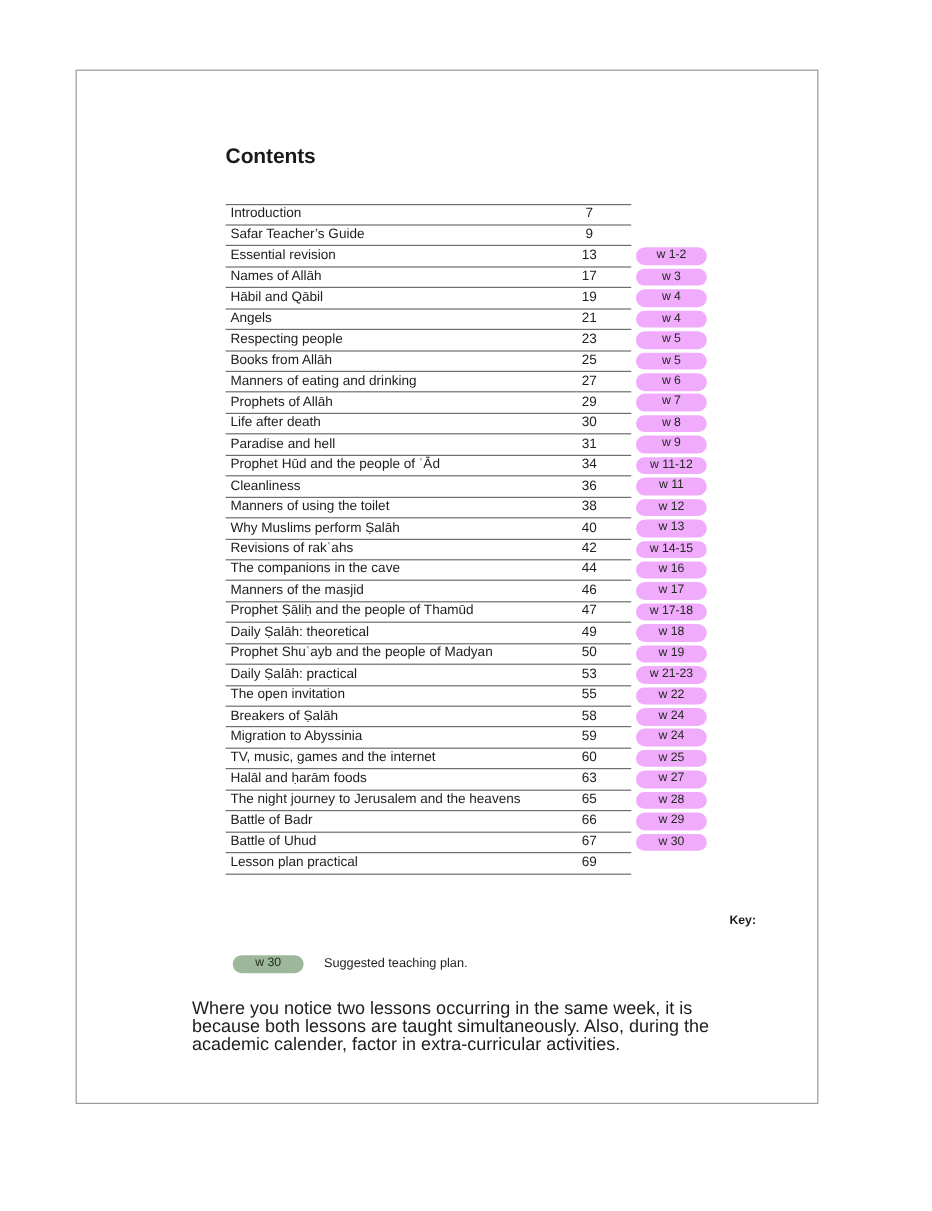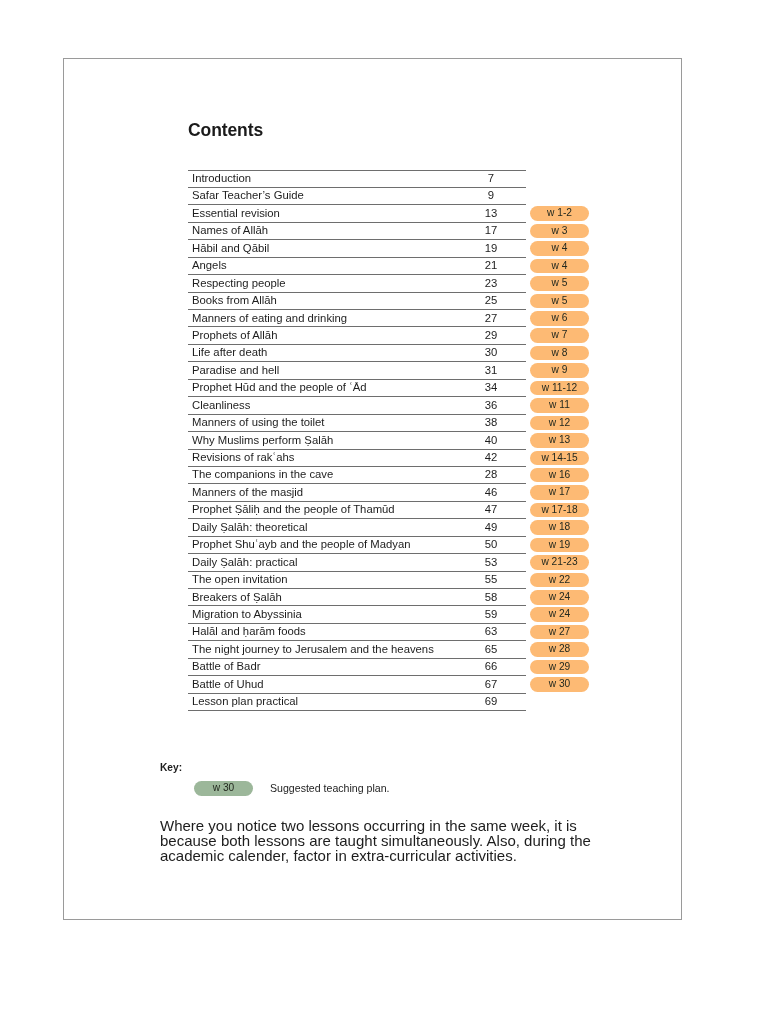--- a/index.html
+++ b/index.html
@@ -85,21 +85,21 @@
     color: #1d1d1d;
     line-height: 13px;
   }
   .toc-badge {
     position: absolute;
     left: 342px;
     top: 2px;
     width: 59px;
     height: 14.5px;
     border-radius: 7.5px;
-    background: #fdba74;
+    background: #f0abfc;
     color: #23291f;
     font-size: 10.2px;
     line-height: 14.5px;
     text-align: center;
     white-space: nowrap;
   }
 
   
   #toc-bottom-rule {
     position: relative;
@@ -112,22 +112,23 @@
   #key-block {
     position: absolute;
     left: 96px;
     top: 703px;
     width: 470px;
   }
   #key-label {
     font-size: 10.2px;
     font-weight: bold;
     color: #1d1d1d;
-    margin: 0 0 7px 0;
+    margin: 0 0 22px 0;
     line-height: 12px;
+    text-align: right;
   }
   #key-row {
     position: relative;
     height: 17px;
     margin-bottom: 20px;
   }
   #key-badge {
     position: absolute;
     left: 34px;
     top: 0;
@@ -261,21 +262,21 @@
         </div>
         <div class="toc-row has-badge">
           <div class="rule"></div>
           <div class="toc-title">Revisions of rakʿahs</div>
           <div class="toc-page">42</div>
           <div class="toc-badge">w 14-15</div>
         </div>
         <div class="toc-row has-badge">
           <div class="rule"></div>
           <div class="toc-title">The companions in the cave</div>
-          <div class="toc-page">28</div>
+          <div class="toc-page">44</div>
           <div class="toc-badge">w 16</div>
         </div>
         <div class="toc-row has-badge">
           <div class="rule"></div>
           <div class="toc-title">Manners of the masjid</div>
           <div class="toc-page">46</div>
           <div class="toc-badge">w 17</div>
         </div>
         <div class="toc-row has-badge">
           <div class="rule"></div>
@@ -311,20 +312,26 @@
           <div class="rule"></div>
           <div class="toc-title">Breakers of Ṣalāh</div>
           <div class="toc-page">58</div>
           <div class="toc-badge">w 24</div>
         </div>
         <div class="toc-row has-badge">
           <div class="rule"></div>
           <div class="toc-title">Migration to Abyssinia</div>
           <div class="toc-page">59</div>
           <div class="toc-badge">w 24</div>
+        </div>
+        <div class="toc-row has-badge">
+          <div class="rule"></div>
+          <div class="toc-title">TV, music, games and the internet</div>
+          <div class="toc-page">60</div>
+          <div class="toc-badge">w 25</div>
         </div>
         <div class="toc-row has-badge">
           <div class="rule"></div>
           <div class="toc-title">Halāl and ḥarām foods</div>
           <div class="toc-page">63</div>
           <div class="toc-badge">w 27</div>
         </div>
         <div class="toc-row has-badge">
           <div class="rule"></div>
           <div class="toc-title">The night journey to Jerusalem and the heavens</div>

